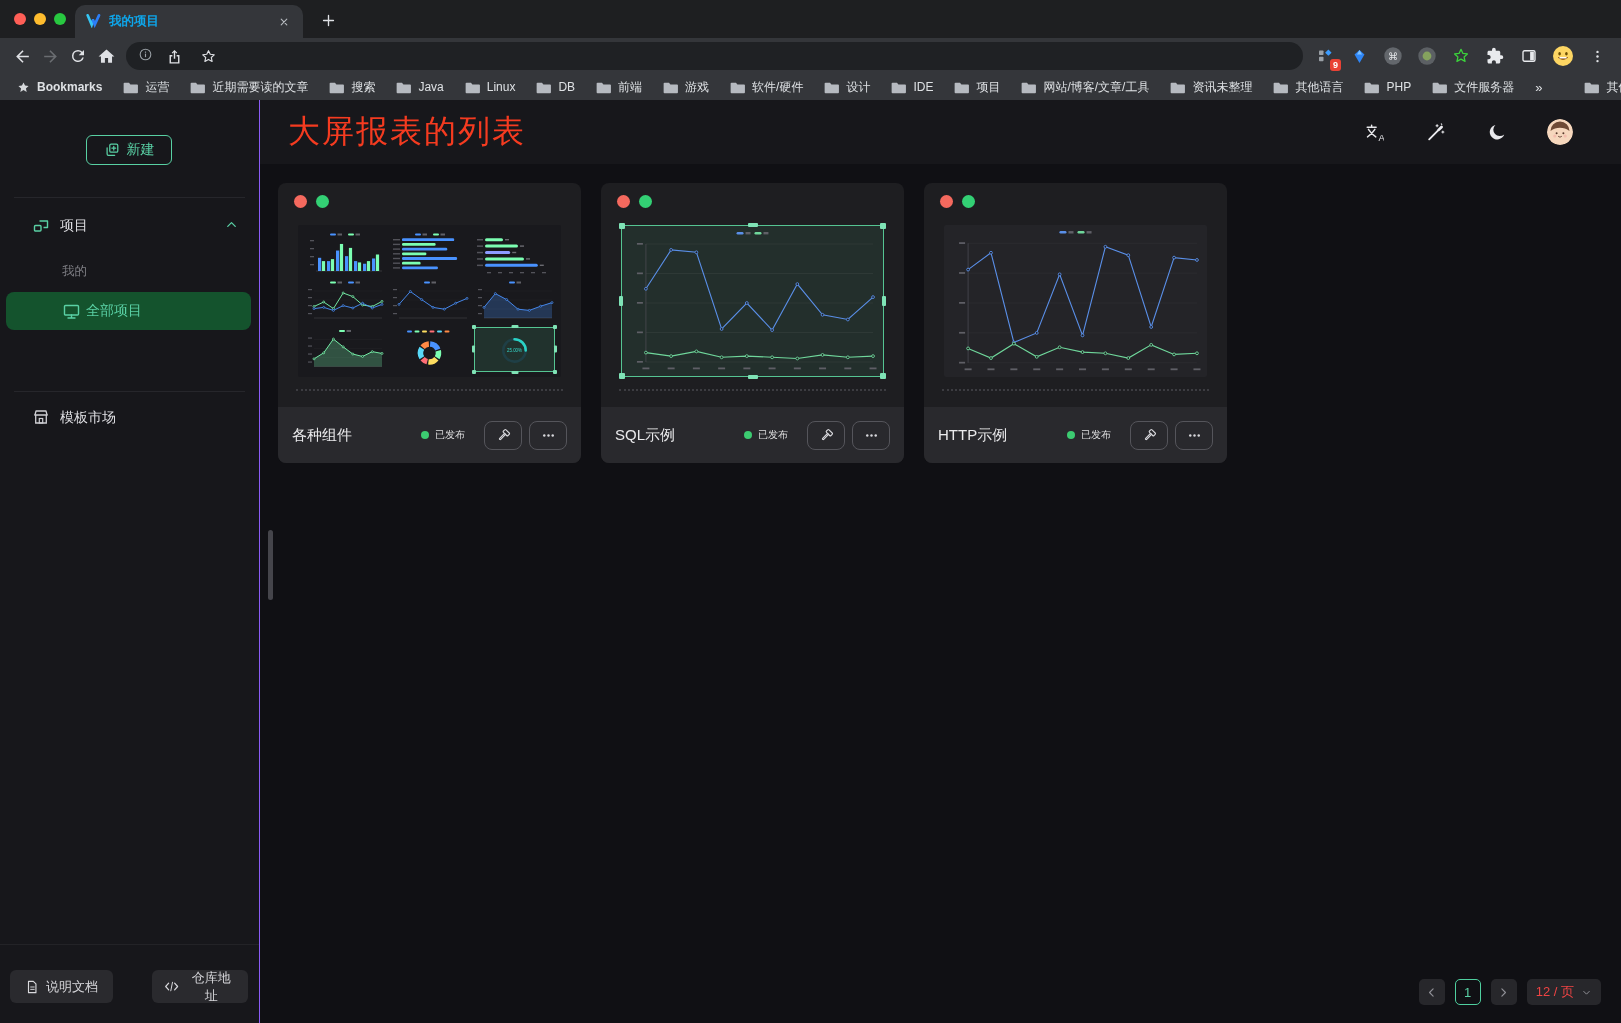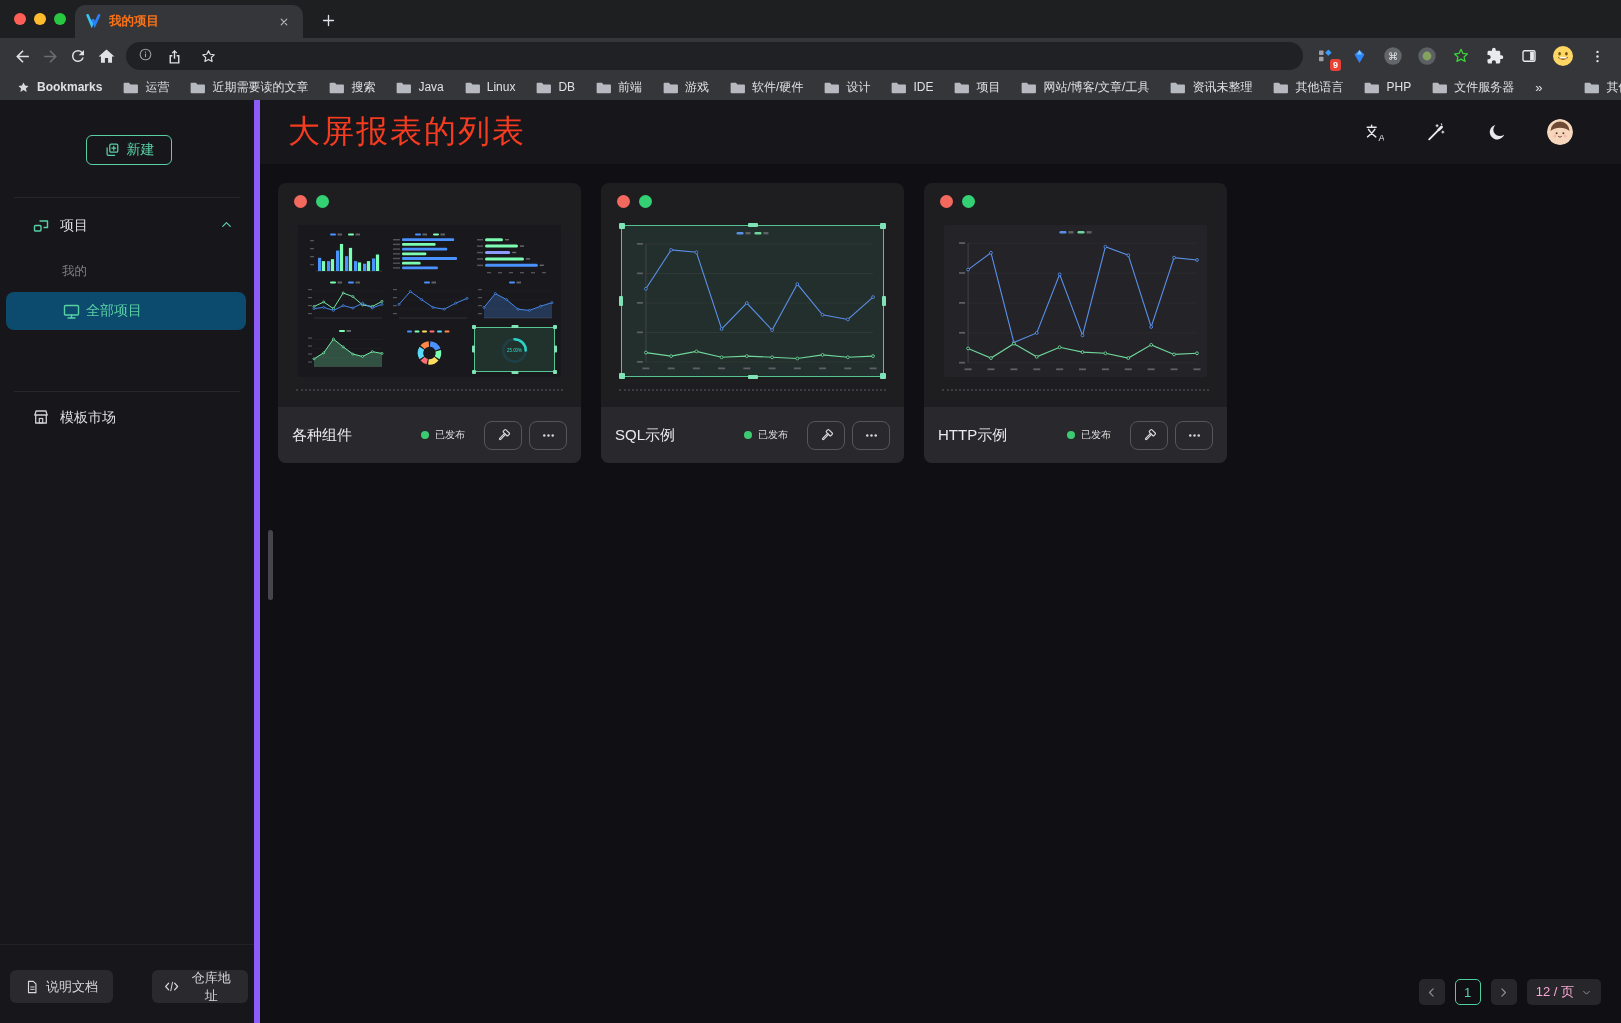--- a/index.html
+++ b/index.html
@@ -5,21 +5,21 @@
   html,body{margin:0;padding:0;background:#0e0e11;}
   body{font-family:"Liberation Sans","DejaVu Sans",sans-serif;-webkit-font-smoothing:antialiased;}
   .window{position:relative;width:1621px;height:1023px;background:#121216;overflow:hidden;}
 
   
   .tabstrip{position:absolute;top:0;left:0;right:0;height:38px;background:#1e1f21;}
   .traffic{position:absolute;left:14px;top:13px;display:flex;gap:8px;}
   .tl-dot{width:12px;height:12px;border-radius:50%;}
   .tl-close{background:#ff5f57;} .tl-min{background:#febc2e;} .tl-max{background:#28c840;}
   .tab{position:absolute;left:75px;top:5px;width:228px;height:33px;background:#34363a;border-radius:10px 10px 0 0;display:flex;align-items:center;padding:0 10px;box-sizing:border-box;gap:8px;}
-  .tab-title{flex:1;font-size:12.5px;color:#f97316;font-weight:700;white-space:nowrap;overflow:hidden;}
+  .tab-title{flex:1;font-size:12.5px;color:#0ea5e9;font-weight:700;white-space:nowrap;overflow:hidden;}
   .tab-close{width:18px;height:18px;display:flex;align-items:center;justify-content:center;border-radius:4px;}
   .newtab{position:absolute;left:316px;top:8px;width:24px;height:24px;display:flex;align-items:center;justify-content:center;border-radius:50%;}
 
   .toolbar{position:absolute;top:38px;left:0;right:0;height:36px;background:#34363a;display:flex;align-items:center;padding:0 8px;box-sizing:border-box;}
   .navbtn{width:28px;height:28px;display:flex;align-items:center;justify-content:center;border-radius:50%;flex:0 0 auto;}
   .urlpill{flex:1;height:28px;margin:0 8px 0 6px;background:#1f2124;border-radius:14px;display:flex;align-items:center;padding:0 6px 0 12px;gap:8px;min-width:0;}
   .url{flex:1;font-size:13.5px;white-space:nowrap;overflow:hidden;}
   .url .host{color:#e8eaed;font-weight:700;} .url .rest{color:#9aa0a6;}
   .pillbtn{width:26px;height:26px;display:flex;align-items:center;justify-content:center;border-radius:50%;flex:0 0 auto;}
   .extrow{display:flex;align-items:center;gap:6px;flex:0 0 auto;padding-right:2px;}
@@ -28,28 +28,28 @@
 
   .bookmarks{position:absolute;top:74px;left:0;right:0;height:26px;background:#34363a;display:flex;align-items:center;padding:0 16px;box-sizing:border-box;gap:21px;font-size:12px;color:#dee1e4;white-space:nowrap;}
   .bm{display:flex;align-items:center;gap:6px;}
   .bm-label{font-weight:700;}
   .bm-sep{width:1px;height:15px;background:#5c6064;}
   .bm-other{margin-left:auto;display:flex;align-items:center;gap:6px;}
   .bm-more{color:#dee1e4;font-size:13px;}
 
   
   .app{position:absolute;top:100px;left:0;right:0;bottom:0;display:flex;}
-  .aside{position:relative;width:260px;flex:0 0 260px;background:#17171b;border-right:6px solid #8b5cf6;box-sizing:border-box;}
+  .aside{position:relative;width:260px;flex:0 0 260px;background:#17171b;border-right:1px solid #8b5cf6;box-sizing:border-box;}
   .newbtn{position:absolute;left:86px;top:35px;width:86px;height:30px;border:1px solid #58d0a3;border-radius:6px;background:transparent;color:#5ad1a5;display:flex;align-items:center;justify-content:center;gap:7px;font-size:14px;cursor:pointer;}
   .side-sep1{position:absolute;top:97px;left:14px;right:14px;border-top:1px solid #26262b;}
   .side-row{position:absolute;left:0;right:0;display:flex;align-items:center;gap:10px;color:#dfdfe3;font-size:14px;}
   .row-project{top:109px;padding:0 20px 0 32px;height:34px;}
   .row-project .chev{margin-left:auto;}
   .group-label{position:absolute;top:163px;left:62px;color:#7f7f85;font-size:12.5px;}
-  .row-active{top:192px;left:6px;right:8px;height:38px;background:#0c4a6e;border-radius:8px;padding:0 12px 0 56px;color:#5ad1a5;box-sizing:border-box;}
+  .row-active{top:192px;left:6px;right:8px;height:38px;background:#14532d;border-radius:8px;padding:0 12px 0 56px;color:#5ad1a5;box-sizing:border-box;}
   .row-templates{top:245px;height:36px;padding:0 12px 0 58px;}
   .side-sep2{position:absolute;top:291px;left:14px;right:14px;border-top:1px solid #26262b;}
   .row-market{top:301px;height:34px;padding:0 12px 0 32px;align-items:center;}
   .side-sep3{position:absolute;bottom:78px;left:0;right:0;border-top:1px solid #232327;}
   .side-foot-btn{position:absolute;bottom:20px;height:33px;background:#2a2a2e;border:none;border-radius:6px;color:#d6d6da;font-size:13px;display:flex;align-items:center;justify-content:center;gap:7px;cursor:pointer;padding:0 12px;box-sizing:border-box;}
   .foot-doc{left:10px;width:103px;}
   .foot-repo{left:152px;width:96px;}
 
   .main{position:relative;flex:1;background:#101014;}
   .main-header{position:absolute;top:0;left:0;right:0;height:64px;background:#17171b;display:flex;align-items:center;padding:0 0 0 28px;gap:48px;}
@@ -81,21 +81,21 @@
   .dotsep{position:absolute;top:206px;left:18px;right:18px;border-top:2px dotted #3c3c41;}
   .card-footer{position:absolute;left:0;right:0;bottom:0;height:56px;background:#29292d;display:flex;align-items:center;padding:0 14px;box-sizing:border-box;}
   .card-title{font-size:15px;color:#eaeaec;flex:1;}
   .status{display:flex;align-items:center;gap:6px;font-size:10px;color:#dededf;margin-right:12px;}
   .sdot{width:8px;height:8px;border-radius:50%;background:#3ccb71;}
   .act-btn{width:38px;height:29px;border:1px solid #55555b;border-radius:8px;background:transparent;display:flex;align-items:center;justify-content:center;color:#d8d8dc;cursor:pointer;margin-left:7px;padding:0;}
 
   .pager{position:absolute;right:20px;bottom:18px;display:flex;align-items:center;gap:10px;}
   .pg-btn{width:26px;height:26px;border-radius:5px;background:#27272b;border:none;display:flex;align-items:center;justify-content:center;cursor:pointer;padding:0;}
   .pg-cur{width:26px;height:26px;border-radius:5px;border:1px solid #4fcf9f;color:#5ad1a5;background:transparent;font-size:13px;display:flex;align-items:center;justify-content:center;box-sizing:border-box;}
-  .pg-size{height:26px;padding:0 9px;border-radius:5px;background:#27272b;color:#f9a8d4;font-size:13px;display:flex;align-items:center;gap:7px;border:none;cursor:pointer;}
+  .pg-size{height:26px;padding:0 9px;border-radius:5px;background:#27272b;color:#ef4444;font-size:13px;display:flex;align-items:center;gap:7px;border:none;cursor:pointer;}
   .scroll-thumb{position:absolute;left:8px;top:430px;width:5px;height:70px;border-radius:3px;background:#45454b;}
 </style>
 </head>
 <body>
 
 <div class="window">
 
   <div class="tabstrip">
     <div class="traffic">
       <span class="tl-dot tl-close"></span>

